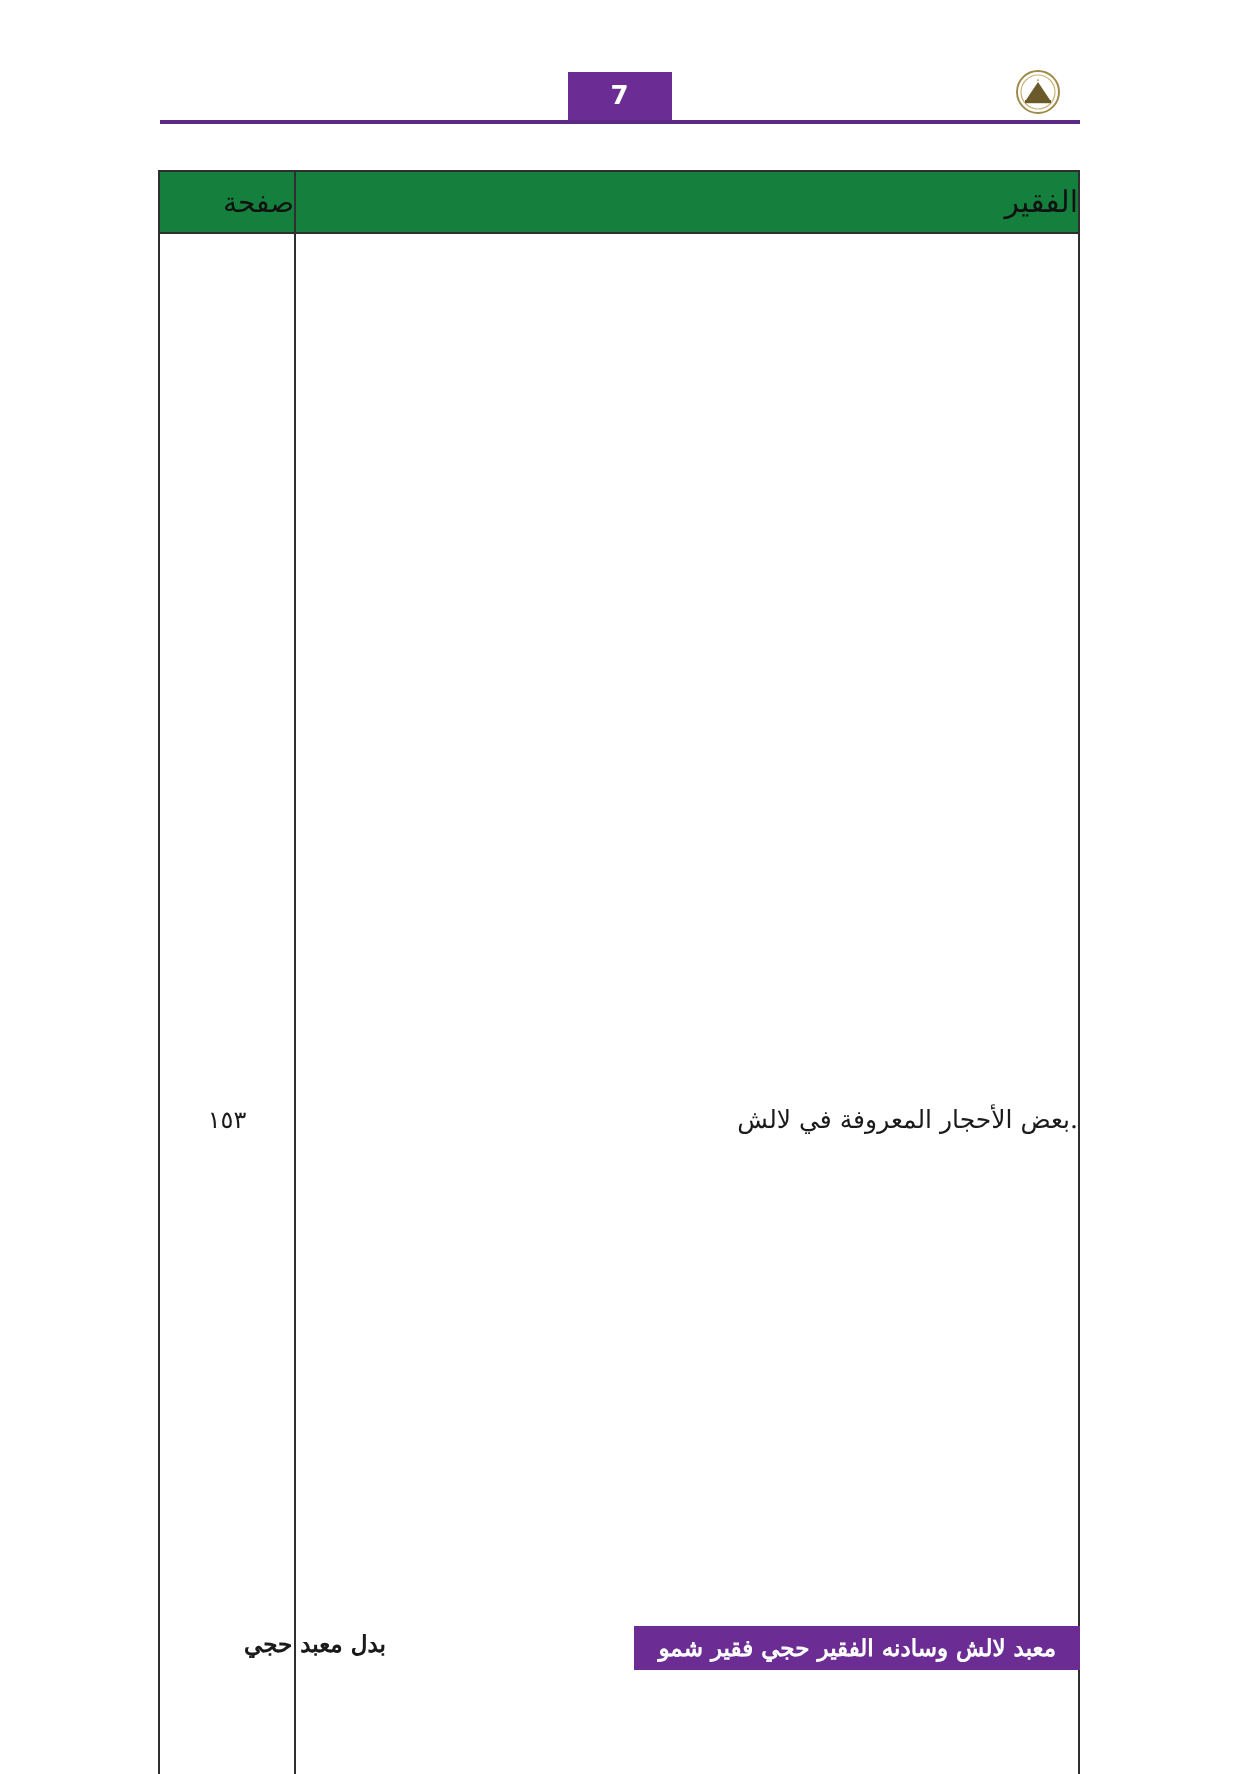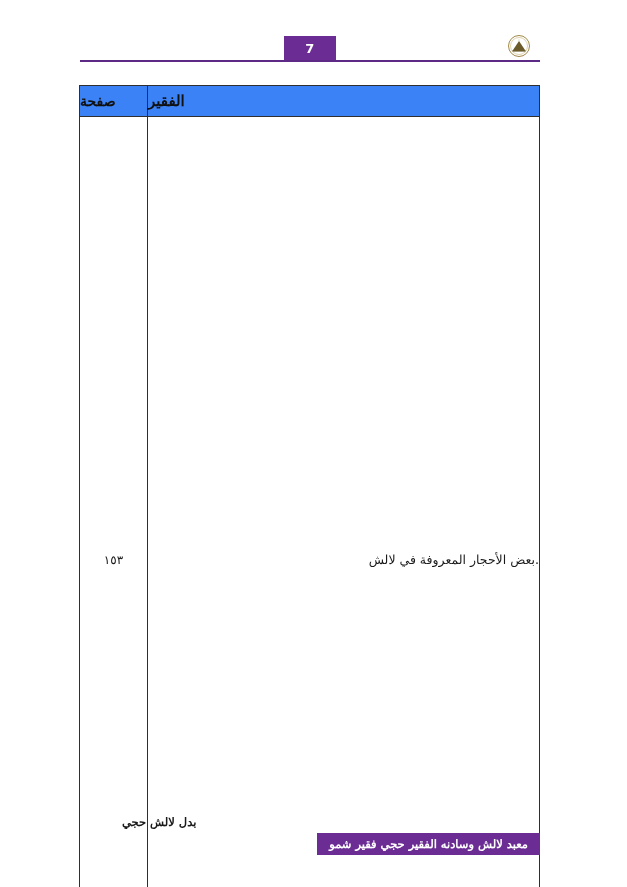--- a/index.html
+++ b/index.html
@@ -84,27 +84,27 @@
   table.toc col.col-subject { width: 392px; }
   table.toc col.col-page    { width: 68px;  }
 
   table.toc th, table.toc td {
     border: 1px solid #2f2f2f;
     padding: 0;
     vertical-align: middle;
   }
 
   thead th {
-    background: #3b82f6;
+    background: #15803d;
     height: 30px;
     font-size: 14px;
-    font-weight: bold;
+    font-weight: normal;
     font-family: "DejaVu Serif", "Liberation Serif", serif;
     color: #111;
-    text-align: left;
+    text-align: right;
   }
   thead th.th-subject { font-size: 15px; }
 
   td.subject {
     text-align: right;
     padding: 4px 10px 4px 10px;
     font-size: 12.5px;
     color: #1a1a1a;
     font-family: "DejaVu Serif", "Liberation Serif", serif;
     line-height: 1.45;
@@ -137,21 +137,20 @@
     height: 22px;
     background: #6b2d93;
     color: #ffffff;
     font-size: 11.5px;
     font-weight: bold;
     display: flex;
     align-items: center;
     padding: 0 12px;
     font-family: "DejaVu Serif", "Liberation Serif", serif;
     white-space: nowrap;
-    margin-top: 20px;
   }
   .footer-note {
     position: absolute;
     left: 42px;
     top: 2px;
     font-size: 11.5px;
     font-weight: bold;
     color: #1a1a1a;
     font-family: "DejaVu Serif", "Liberation Serif", serif;
     white-space: nowrap;
@@ -192,16 +191,16 @@
           <tr class="normal">
             <td class="subject">.بعض الأحجار المعروفة في لالش</td>
             <td class="page">١٥٣</td>
           </tr>
         </tbody>
     </table>
   </div>
 
   <div class="footer">
     <div class="footer-badge">معبد لالش وسادنه الفقير حجي فقير شمو</div>
-    <div class="footer-note">بدل لالش حجي</div>
+    <div class="footer-note">بدل معبد حجي</div>
   </div>
 
 </div>
 
 </body></html>

